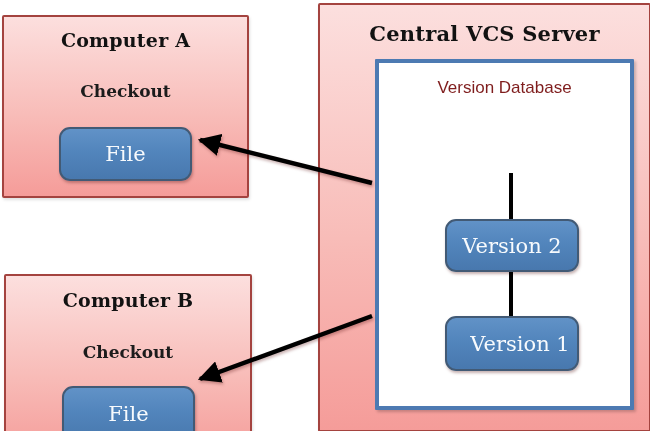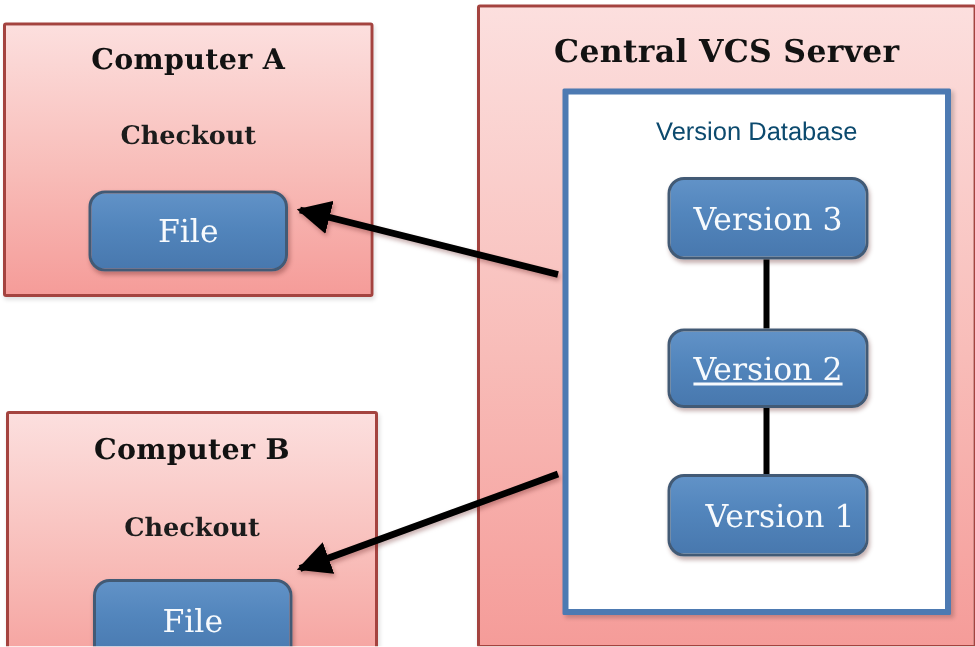--- a/index.html
+++ b/index.html
@@ -32,21 +32,21 @@
   }
   .db-box{
     position:absolute;background:#ffffff;
     border:4px solid #4d7ab2;border-radius:1px;
     box-shadow:2px 2px 3px rgba(0,0,0,0.2);
     box-sizing:border-box;
   }
   .db-title{
     position:absolute;left:0;right:0;text-align:center;
     font-family:"Liberation Sans","DejaVu Sans",sans-serif;
-    font-size:17px;color:#0c4a6e;
+    font-size:17px;color:#7f1d1d;
   }
   .connector{position:absolute;width:4px;background:#000;}
   .arrows{
     position:absolute;left:0;top:0;width:650px;height:431px;
     pointer-events:none;
     filter:drop-shadow(1px 2px 1.5px rgba(100,30,30,0.35));
   }
 </style>
 </head>
 <body>
@@ -64,25 +64,24 @@
     <div class="action-label" style="top:66px;">Checkout</div>
     <div class="node" style="left:56px;top:110px;width:133px;height:56px;">File</div>
   </div>
 
   <div class="panel" style="left:318px;top:3px;width:329px;height:425px;">
     <div class="panel-title server-title" style="top:16px;">Central VCS Server</div>
 
     <div class="db-box" style="left:55px;top:54px;width:259px;height:351px;">
       <div class="db-title" style="top:15px;">Version Database</div>
 
-      <div class="node" style="left:66px;top:55px;width:134px;height:55px;">Version 3</div>
 
       <div class="connector" style="left:130px;top:110px;height:46px;"></div>
 
-      <div class="node" style="left:66px;top:156px;width:134px;height:53px;text-decoration:underline;">Version 2</div>
+      <div class="node" style="left:66px;top:156px;width:134px;height:53px;">Version 2</div>
 
       <div class="connector" style="left:130px;top:209px;height:44px;"></div>
 
       <div class="node" style="left:66px;top:253px;width:134px;height:55px;padding-left:16px;">Version 1</div>
     </div>
   </div>
 
   <svg class="arrows" viewBox="0 0 650 431">
     <defs>
       <marker id="ah" viewBox="0 0 10 10" refX="9" refY="5" markerWidth="5" markerHeight="5" orient="auto">

